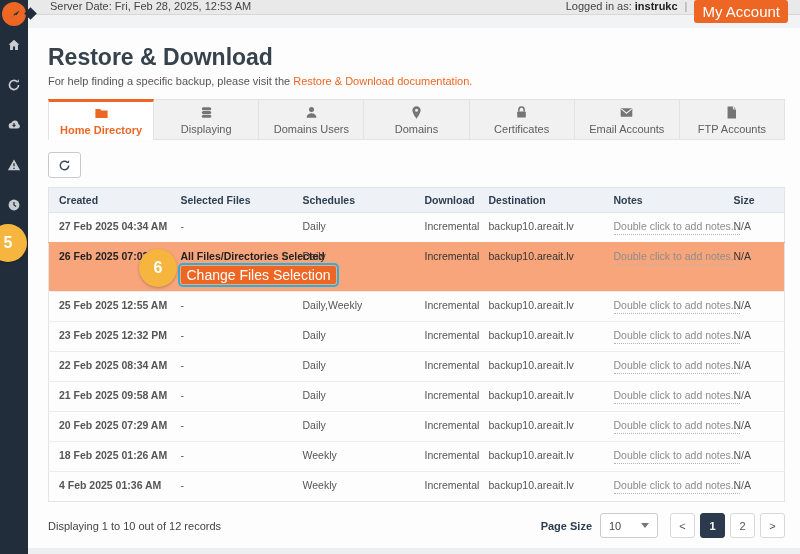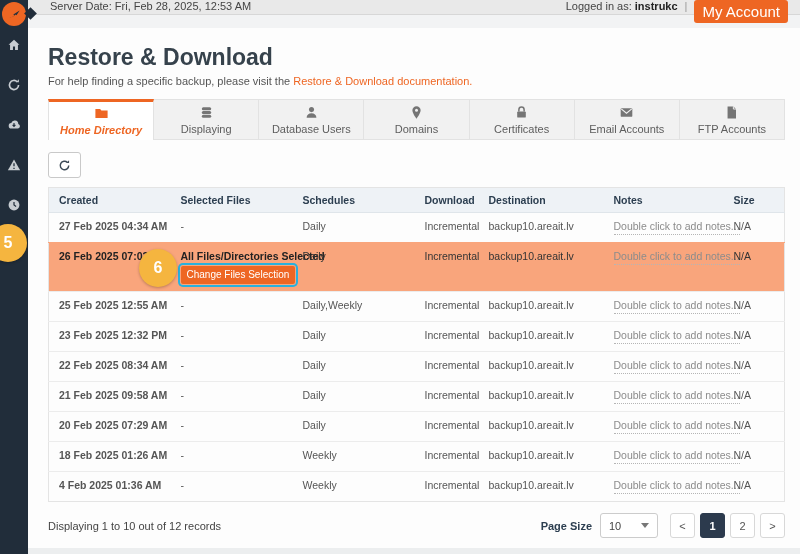--- a/index.html
+++ b/index.html
@@ -33,38 +33,38 @@
   .help a { color:var(--accent,#ee6623); text-decoration:none; cursor:pointer; }
   
   .tabs { display:flex; }
   .tab { flex:1; height:41px; background:#f1f1f1; border:1px solid #e2e2e2; border-left:none;
          display:flex; flex-direction:column; align-items:center; justify-content:center; gap:3px;
          font-size:11px; color:#5d5d5d; cursor:pointer; }
   .tab:first-child { border-left:1px solid #e2e2e2; }
   .tab .ticon { width:15px; height:15px; color:#757575; }
   .tab svg { width:15px; height:15px; display:block; }
   .tab.active { background:#fff; border-top:3px solid var(--accent,#ee6623); border-bottom:none;
-                color:var(--accent,#ee6623); font-weight:700;font-style:italic; }
+                color:var(--accent,#ee6623); font-weight:700; }
   .tab.active .ticon { color:var(--accent,#ee6623); }
   
   .refresh-btn { margin-top:12px; width:33px; height:26px; background:#fff; border:1px solid #c9c9c9;
                  border-radius:3px; display:flex; align-items:center; justify-content:center; color:#3c4a57; padding:0; cursor:pointer; }
   .refresh-btn svg { width:13px; height:13px; }
   
   .grid { width:100%; border-collapse:collapse; margin-top:9px; font-size:10.5px; border:1px solid #e4e4e4; table-layout:fixed; }
   .grid th { background:#eef2f6; text-align:left; padding:6px 4px; color:#2c3e50; font-size:10.5px;
              border-bottom:1px solid #dfe5ea; font-weight:700; white-space:nowrap; }
   .grid td { padding:7px 4px; border-top:1px solid #ececec; color:#555; vertical-align:top; line-height:12px; white-space:nowrap; }
   .grid th:first-child, .grid td:first-child { padding-left:10px; }
   .c-created { font-weight:700; color:#2d3a46; }
   tr.row-highlight td { background:var(--highlight-row,#f9a57c); border-top-color:var(--highlight-row,#f9a57c); color:#333; }
   tr.row-highlight .c-created { color:#222; }
   tr.row-highlight .sel-text { font-weight:700; color:#222; }
   .change-btn { display:inline-block; margin-top:4px; background:var(--accent,#ee6623); color:#fff;
-                font-size:10px; padding:3px 6px; border-radius:2px; cursor:pointer;
+                font-size:14px; padding:3px 6px; border-radius:2px; cursor:pointer;
                 box-shadow:0 0 0 1px var(--highlight-row,#f9a57c), 0 0 0 3px var(--cyan-highlight,#29b0dd); }
   .notes { display:inline-block; color:#8c8c8c; border-bottom:1px dotted #b5b5b5; padding-bottom:2px; min-width:112px; cursor:text; }
   
   .table-footer { display:flex; align-items:center; justify-content:space-between; margin-top:11px; font-size:11px; color:#444; }
   .pager { display:flex; align-items:center; gap:8px; }
   .ps-label { font-weight:700; color:#2c3e50; }
   .ps-select { width:58px; height:25px; border:1px solid #ccc; border-radius:3px; background:#fff;
                display:flex; align-items:center; justify-content:space-between; padding:0 8px; color:#444; cursor:pointer; }
   .caret { width:0; height:0; border-left:4px solid transparent; border-right:4px solid transparent; border-top:5px solid #777; }
   .pages { display:flex; gap:5px; margin-left:4px; }
@@ -158,21 +158,21 @@
           </span>
           <span>Displaying</span>
         </div>
         <div class="tab">
           <span class="ticon">
             <svg viewBox="0 0 16 16" fill="currentColor">
               <circle cx="8" cy="4.9" r="2.7"></circle>
               <path d="M2.8 13.5c0-2.9 2.3-4.6 5.2-4.6s5.2 1.7 5.2 4.6z"></path>
             </svg>
           </span>
-          <span>Database Users</span>
+          <span>Domains Users</span>
         </div>
         <div class="tab">
           <span class="ticon">
             <svg viewBox="0 0 16 16" fill="currentColor">
               <path d="M8 1.3a4.4 4.4 0 0 1 4.4 4.4C12.4 9 8 14.7 8 14.7S3.6 9 3.6 5.7A4.4 4.4 0 0 1 8 1.3z"></path>
               <circle cx="8" cy="5.6" r="1.6" fill="#f1f1f1"></circle>
             </svg>
           </span>
           <span>Domains</span>
         </div>

